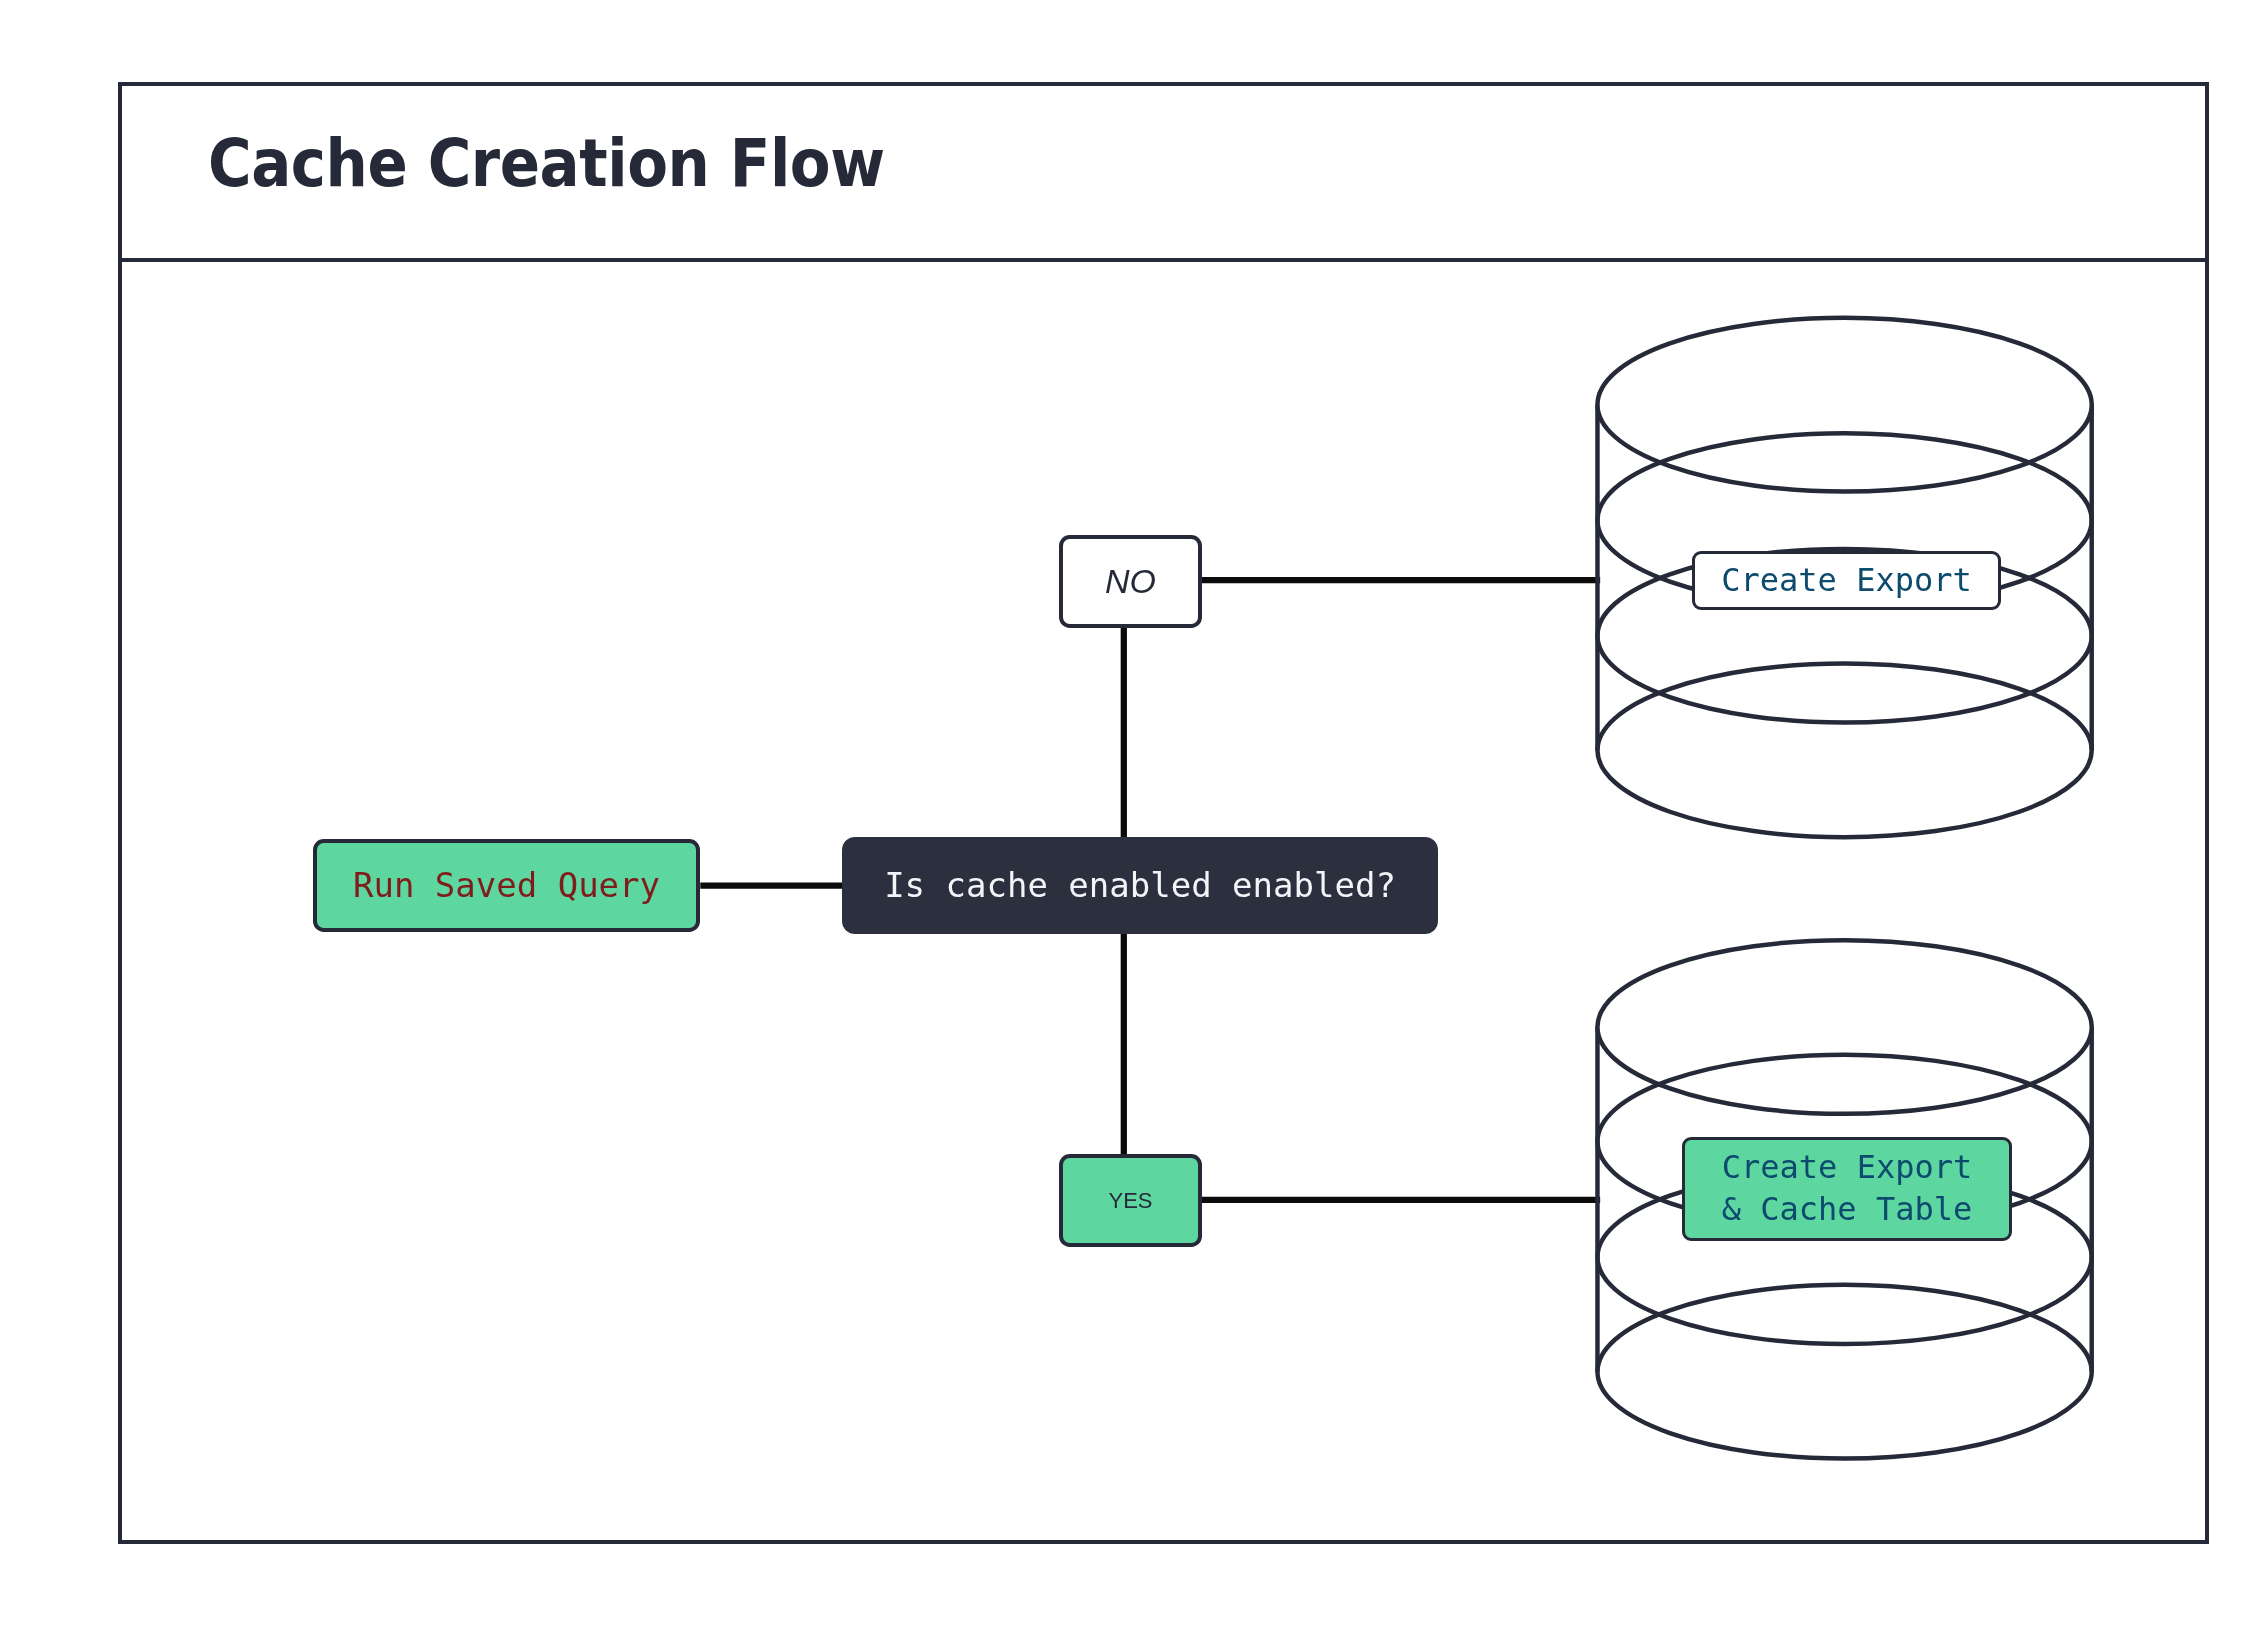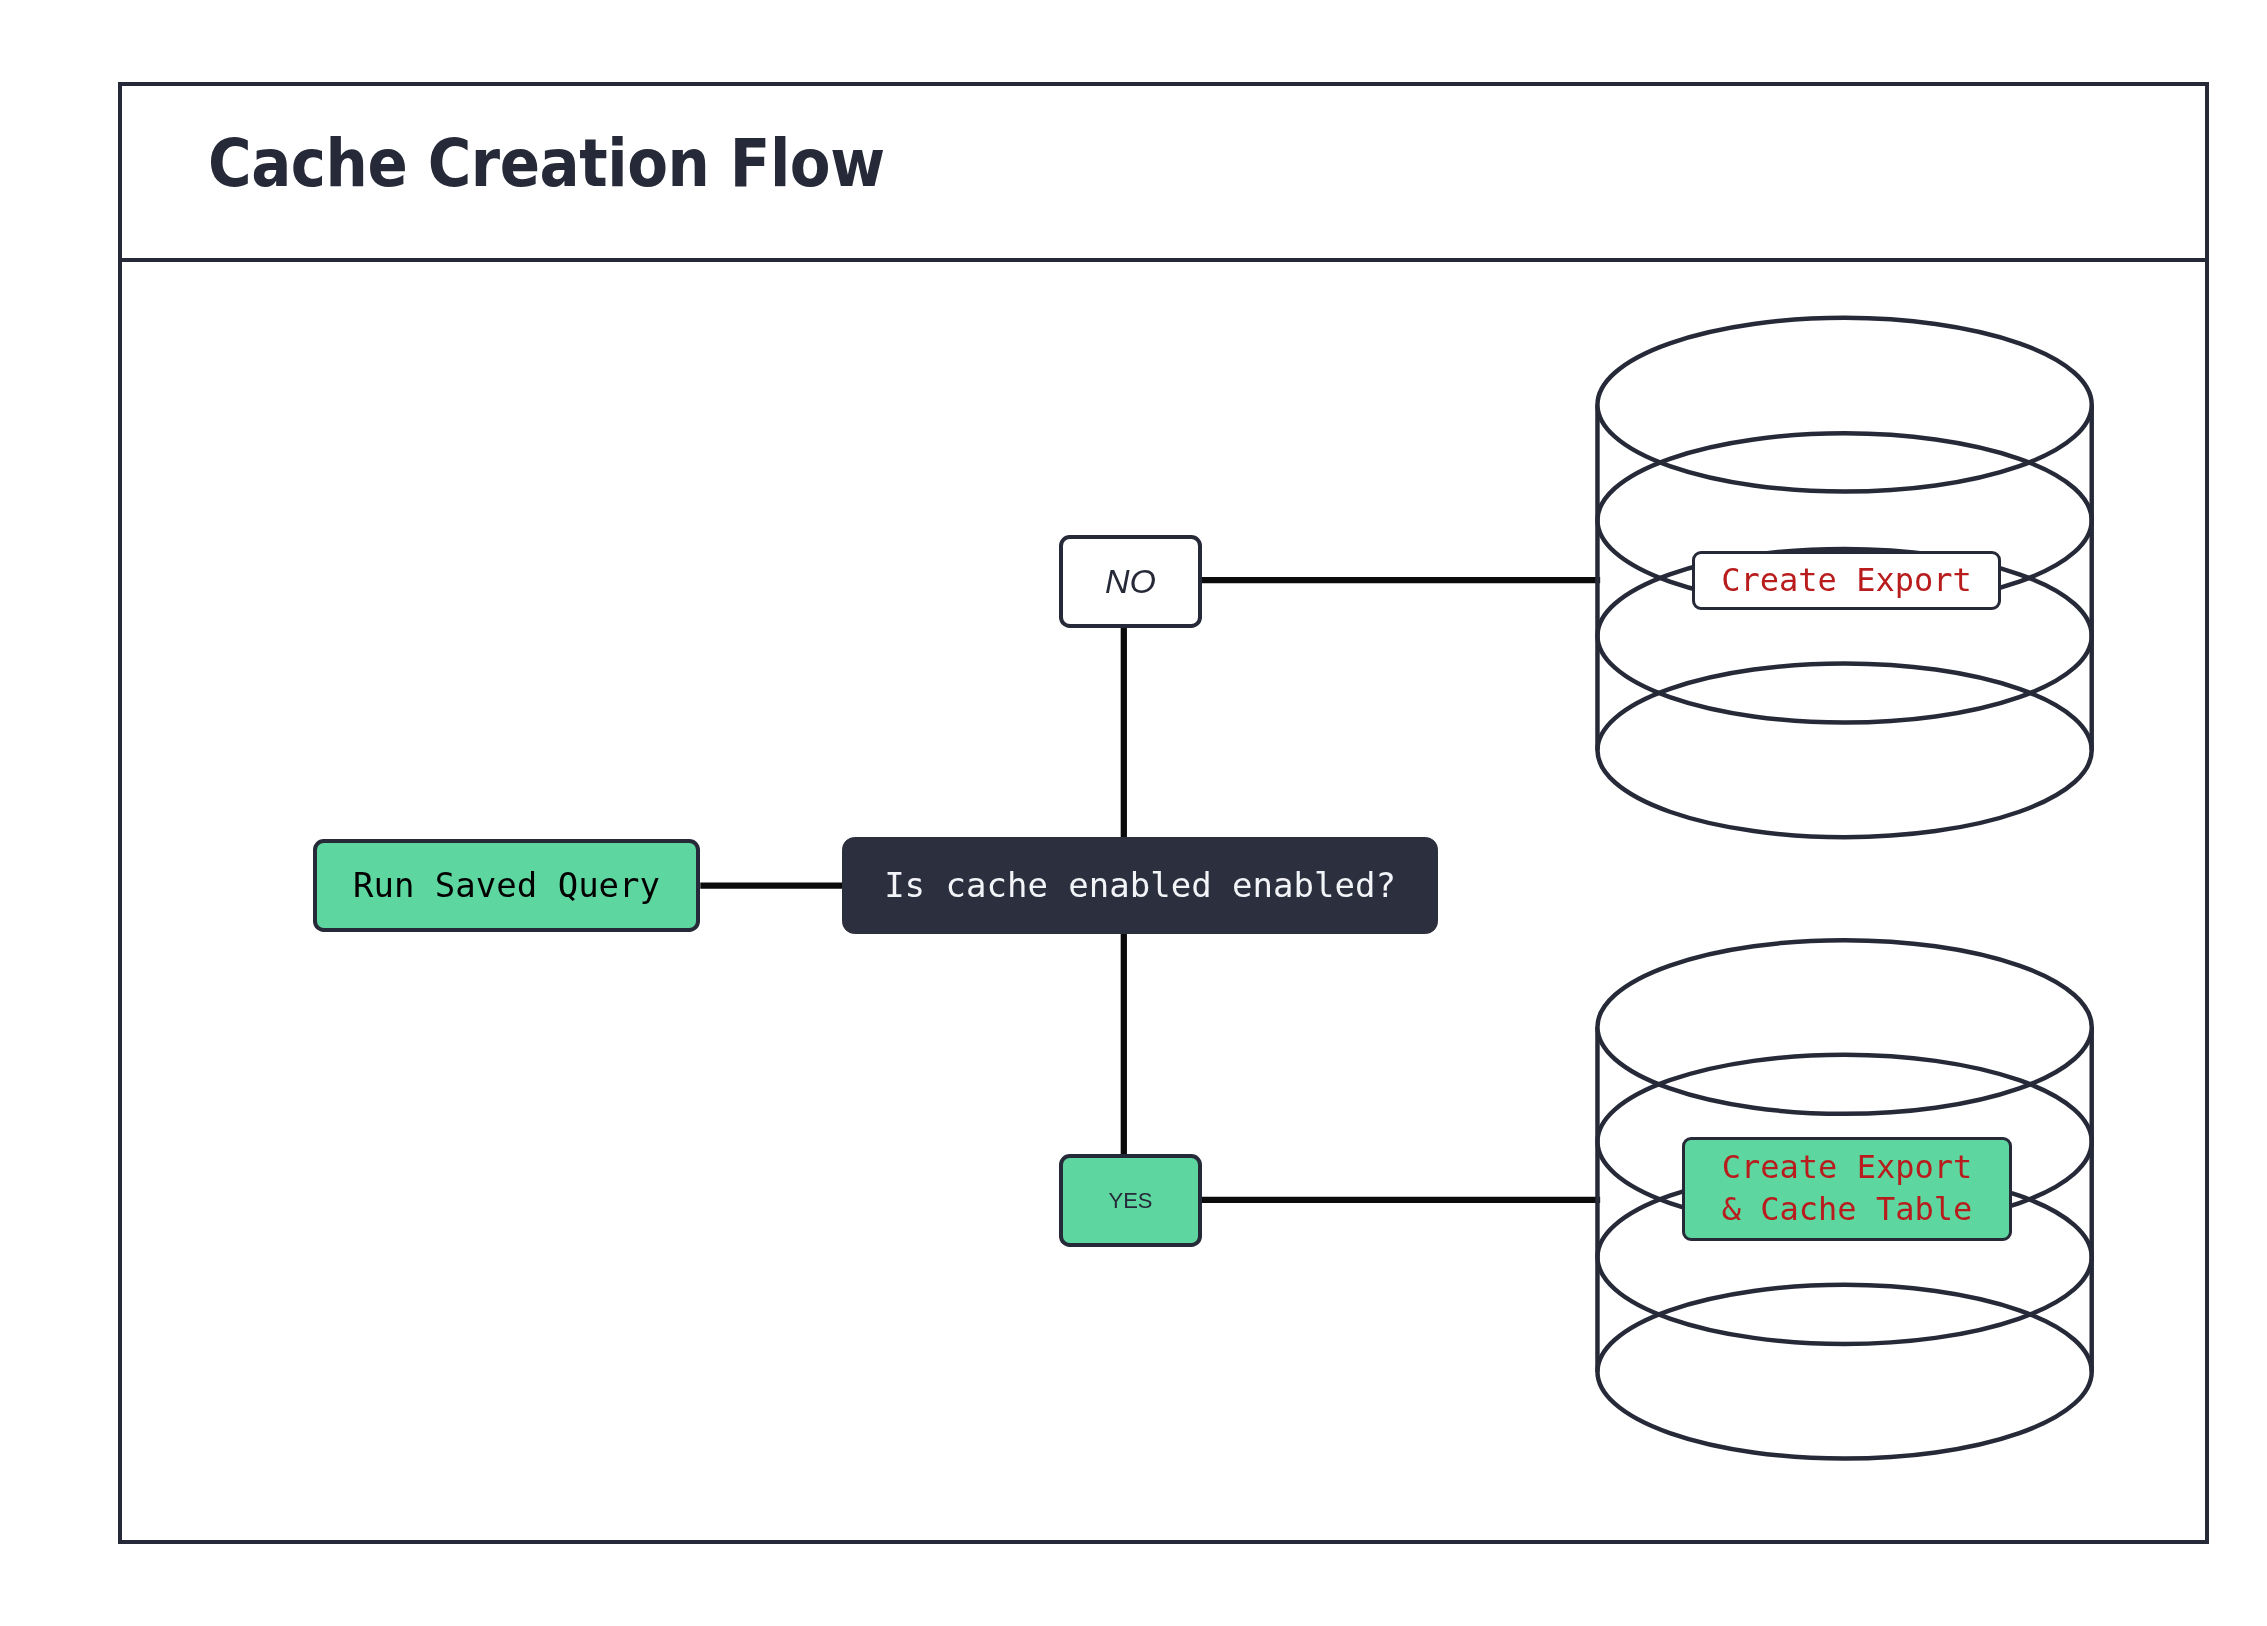--- a/index.html
+++ b/index.html
@@ -86,21 +86,21 @@
   }
 
   .node-run-saved-query {
     left: 282px;
     top: 839px;
     width: 387px;
     height: 93px;
     background: #5DD6A0;
     border: 4.5px solid #262A38;
     border-radius: 10.7px;
-    color: #000000;
+    color: #7f1d1d;
     font-size: 34px;
   }
 
   .node-decision {
     left: 811px;
     top: 837px;
     width: 596px;
     height: 97px;
     background: #2B2F3E;
     border: 0.9px solid #2B2F3E;
@@ -139,21 +139,21 @@
   .cyl-label {
     position: absolute;
     box-sizing: border-box;
     display: flex;
     align-items: center;
     justify-content: center;
     text-align: center;
     font-family: "DejaVu Sans Mono", "Liberation Mono", monospace;
     font-size: 32px;
     line-height: 1.3;
-    color: #b91c1c;
+    color: #0c4a6e;
     white-space: pre-line;
     border: 3.6px solid #262A38;
     border-radius: 9px;
   }
 
   .cyl-label-export {
     left: 1661px;
     top: 551px;
     width: 309px;
     height: 59px;

